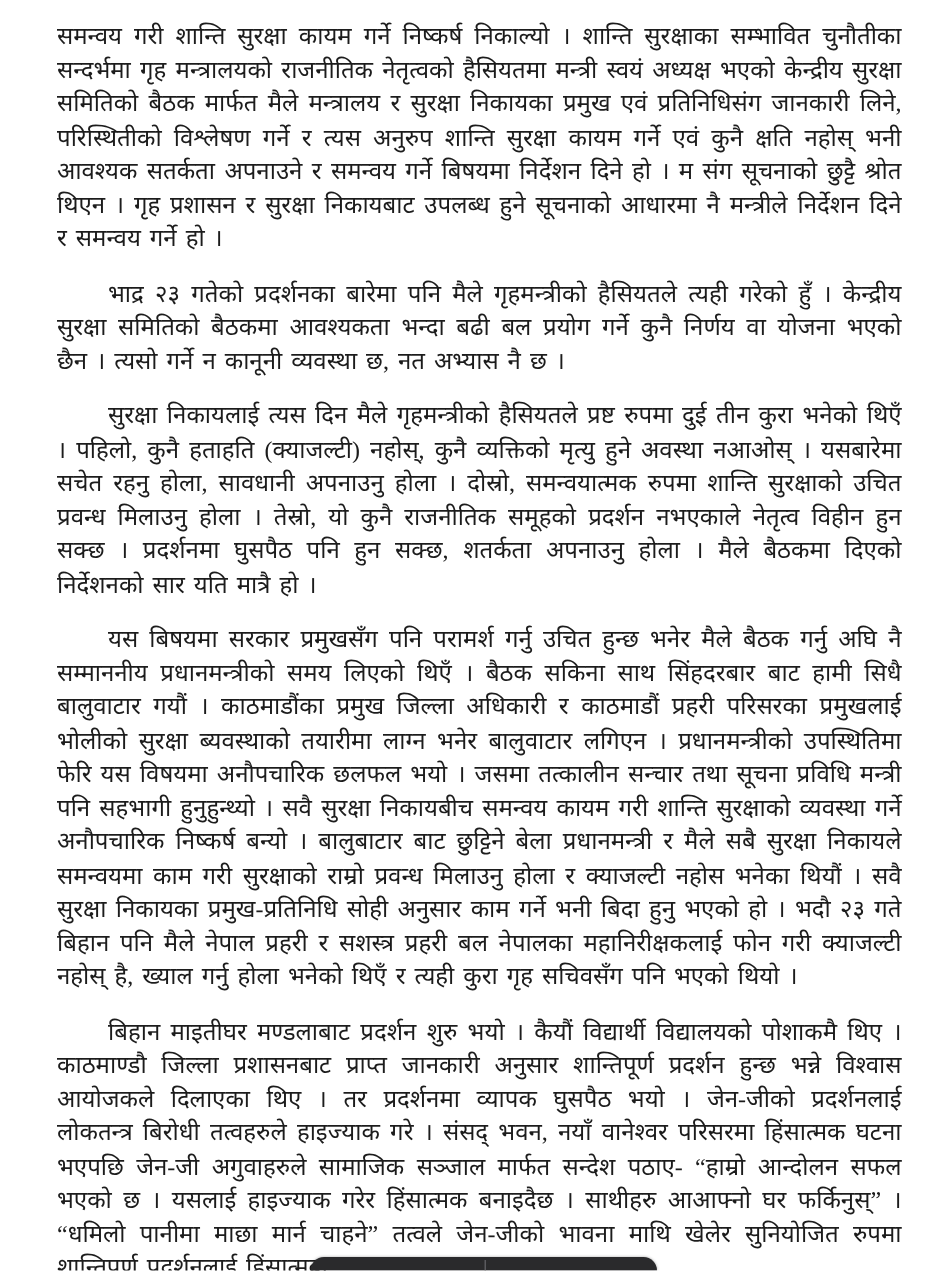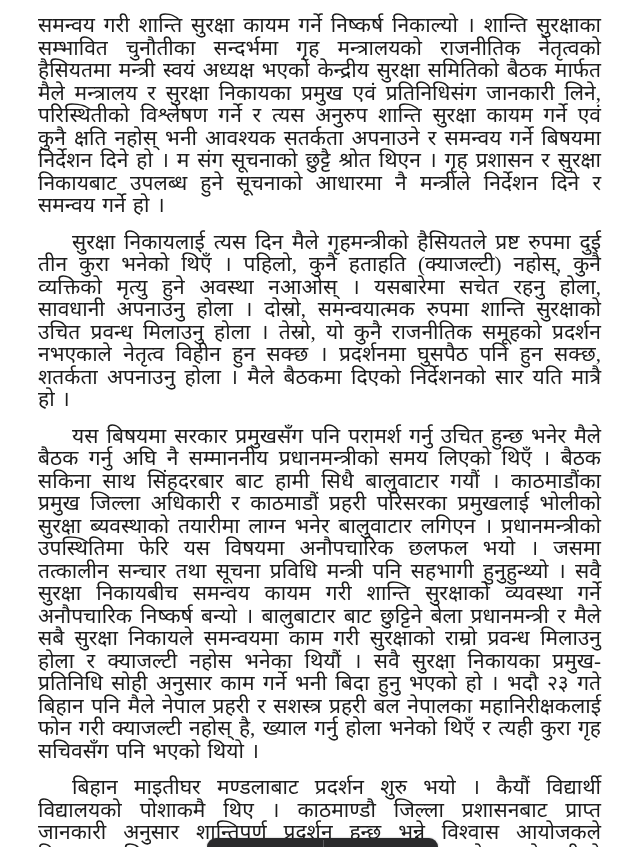--- a/index.html
+++ b/index.html
@@ -17,21 +17,21 @@
   .page {
     box-sizing: border-box;
     width: 623px;
     height: 847px;
     padding: 14px 22px 0 38px;
     background: #ffffff;
     color: #1c1c1c;
   }
   .doc-body p {
     margin: 0 0 14px 0;
-    font-size: 21px;
+    font-size: 16px;
     line-height: 22.5px;
     text-align: justify;
     text-justify: inter-word;
     word-spacing: 2px;
     color: #1c1c1c;
   }
   .doc-body p.indent {
     text-indent: 34px;
   }
   .floating-toolbar {
@@ -52,20 +52,21 @@
     width: 1px;
     background: #5a5a5e;
   }
 </style>
 </head>
 <body>
 
 <div class="page">
   <div class="doc-body">
     <p>समन्वय गरी शान्ति सुरक्षा कायम गर्ने निष्कर्ष निकाल्यो । शान्ति सुरक्षाका सम्भावित चुनौतीका सन्दर्भमा गृह मन्त्रालयको राजनीतिक नेतृत्वको हैसियतमा मन्त्री स्वयं अध्यक्ष भएको केन्द्रीय सुरक्षा समितिको बैठक मार्फत मैले मन्त्रालय र सुरक्षा निकायका प्रमुख एवं प्रतिनिधिसंग जानकारी लिने, परिस्थितीको विश्लेषण गर्ने र त्यस अनुरुप शान्ति सुरक्षा कायम गर्ने एवं कुनै क्षति नहोस् भनी आवश्यक सतर्कता अपनाउने र समन्वय गर्ने बिषयमा निर्देशन दिने हो । म संग सूचनाको छुट्टै श्रोत थिएन । गृह प्रशासन र सुरक्षा निकायबाट उपलब्ध हुने सूचनाको आधारमा नै मन्त्रीले निर्देशन दिने र समन्वय गर्ने हो ।</p>
+    <p class="indent">भाद्र २३ गतेको प्रदर्शनका बारेमा पनि मैले गृहमन्त्रीको हैसियतले त्यही गरेको हुँ । केन्द्रीय सुरक्षा समितिको बैठकमा आवश्यकता भन्दा बढी बल प्रयोग गर्ने कुनै निर्णय वा योजना भएको छैन । त्यसो गर्ने न कानूनी व्यवस्था छ, नत अभ्यास नै छ ।</p>
     <p class="indent">सुरक्षा निकायलाई त्यस दिन मैले गृहमन्त्रीको हैसियतले प्रष्ट रुपमा दुई तीन कुरा भनेको थिएँ । पहिलो, कुनै हताहति (क्याजल्टी) नहोस्, कुनै व्यक्तिको मृत्यु हुने अवस्था नआओस् । यसबारेमा सचेत रहनु होला, सावधानी अपनाउनु होला । दोस्रो, समन्वयात्मक रुपमा शान्ति सुरक्षाको उचित प्रवन्ध मिलाउनु होला । तेस्रो, यो कुनै राजनीतिक समूहको प्रदर्शन नभएकाले नेतृत्व विहीन हुन सक्छ । प्रदर्शनमा घुसपैठ पनि हुन सक्छ, शतर्कता अपनाउनु होला । मैले बैठकमा दिएको निर्देशनको सार यति मात्रै हो ।</p>
     <p class="indent">यस बिषयमा सरकार प्रमुखसँग पनि परामर्श गर्नु उचित हुन्छ भनेर मैले बैठक गर्नु अघि नै सम्माननीय प्रधानमन्त्रीको समय लिएको थिएँ । बैठक सकिना साथ सिंहदरबार बाट हामी सिधै बालुवाटार गयौं । काठमाडौंका प्रमुख जिल्ला अधिकारी र काठमाडौं प्रहरी परिसरका प्रमुखलाई भोलीको सुरक्षा ब्यवस्थाको तयारीमा लाग्न भनेर बालुवाटार लगिएन । प्रधानमन्त्रीको उपस्थितिमा फेरि यस विषयमा अनौपचारिक छलफल भयो । जसमा तत्कालीन सन्चार तथा सूचना प्रविधि मन्त्री पनि सहभागी हुनुहुन्थ्यो । सवै सुरक्षा निकायबीच समन्वय कायम गरी शान्ति सुरक्षाको व्यवस्था गर्ने अनौपचारिक निष्कर्ष बन्यो । बालुबाटार बाट छुट्टिने बेला प्रधानमन्त्री र मैले सबै सुरक्षा निकायले समन्वयमा काम गरी सुरक्षाको राम्रो प्रवन्ध मिलाउनु होला र क्याजल्टी नहोस भनेका थियौं । सवै सुरक्षा निकायका प्रमुख-प्रतिनिधि सोही अनुसार काम गर्ने भनी बिदा हुनु भएको हो । भदौ २३ गते बिहान पनि मैले नेपाल प्रहरी र सशस्त्र प्रहरी बल नेपालका महानिरीक्षकलाई फोन गरी क्याजल्टी नहोस् है, ख्याल गर्नु होला भनेको थिएँ र त्यही कुरा गृह सचिवसँग पनि भएको थियो ।</p>
     <p class="indent">बिहान माइतीघर मण्डलाबाट प्रदर्शन शुरु भयो । कैयौं विद्यार्थी विद्यालयको पोशाकमै थिए । काठमाण्डौ जिल्ला प्रशासनबाट प्राप्त जानकारी अनुसार शान्तिपूर्ण प्रदर्शन हुन्छ भन्ने विश्वास आयोजकले दिलाएका थिए । तर प्रदर्शनमा व्यापक घुसपैठ भयो । जेन-जीको प्रदर्शनलाई लोकतन्त्र बिरोधी तत्वहरुले हाइज्याक गरे । संसद् भवन, नयाँ वानेश्वर परिसरमा हिंसात्मक घटना भएपछि जेन-जी अगुवाहरुले सामाजिक सञ्जाल मार्फत सन्देश पठाए- “हाम्रो आन्दोलन सफल भएको छ । यसलाई हाइज्याक गरेर हिंसात्मक बनाइदैछ । साथीहरु आआफ्नो घर फर्किनुस्” । “धमिलो पानीमा माछा मार्न चाहने” तत्वले जेन-जीको भावना माथि खेलेर सुनियोजित रुपमा शान्तिपूर्ण प्रदर्शनलाई हिंसात्मक</p>
   </div>
 </div>
 
 <div class="floating-toolbar">
   <span class="divider"></span>
 </div>
 

